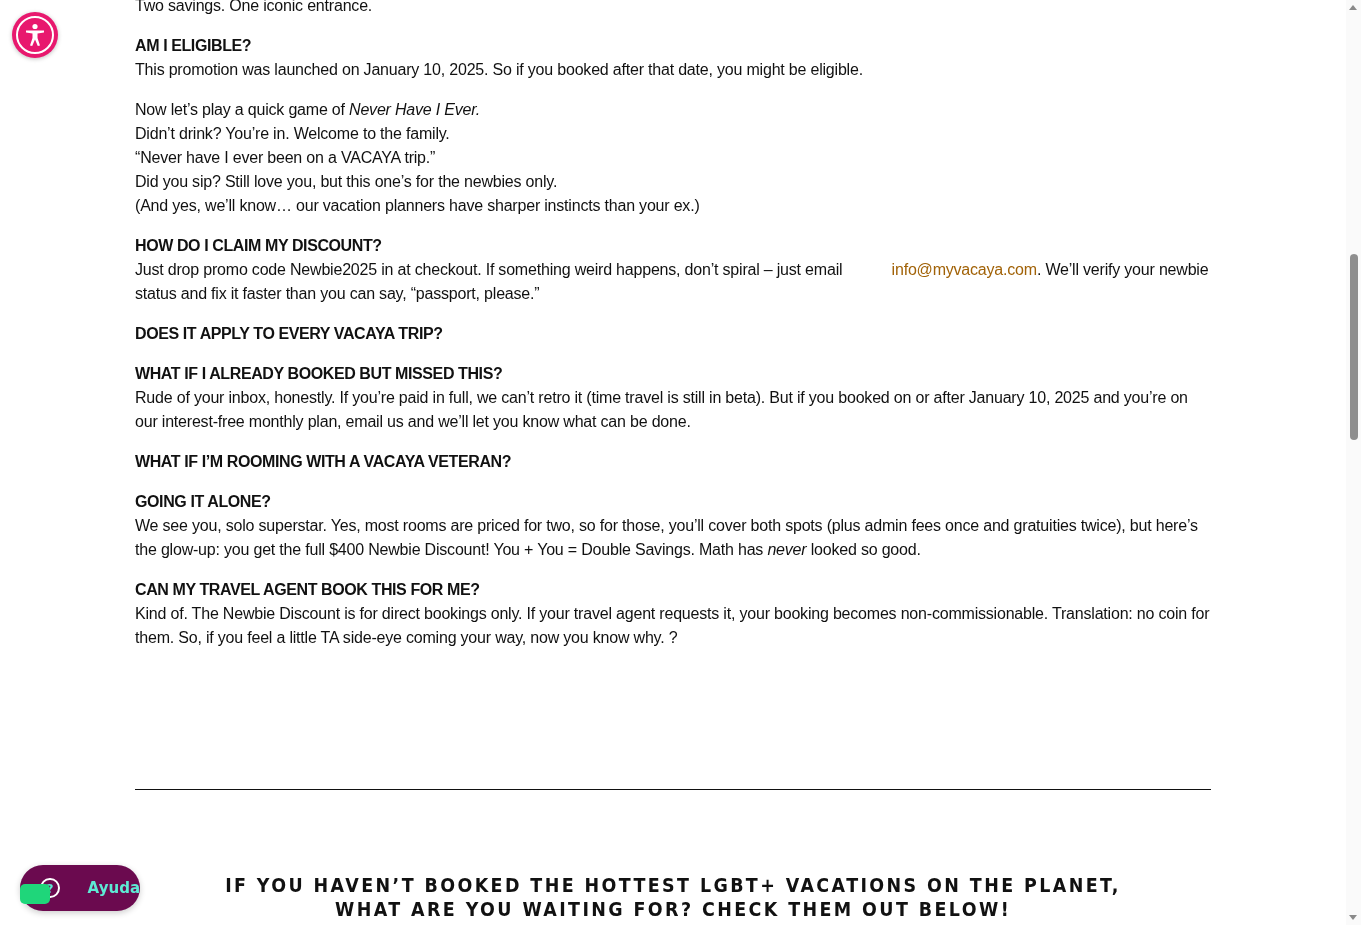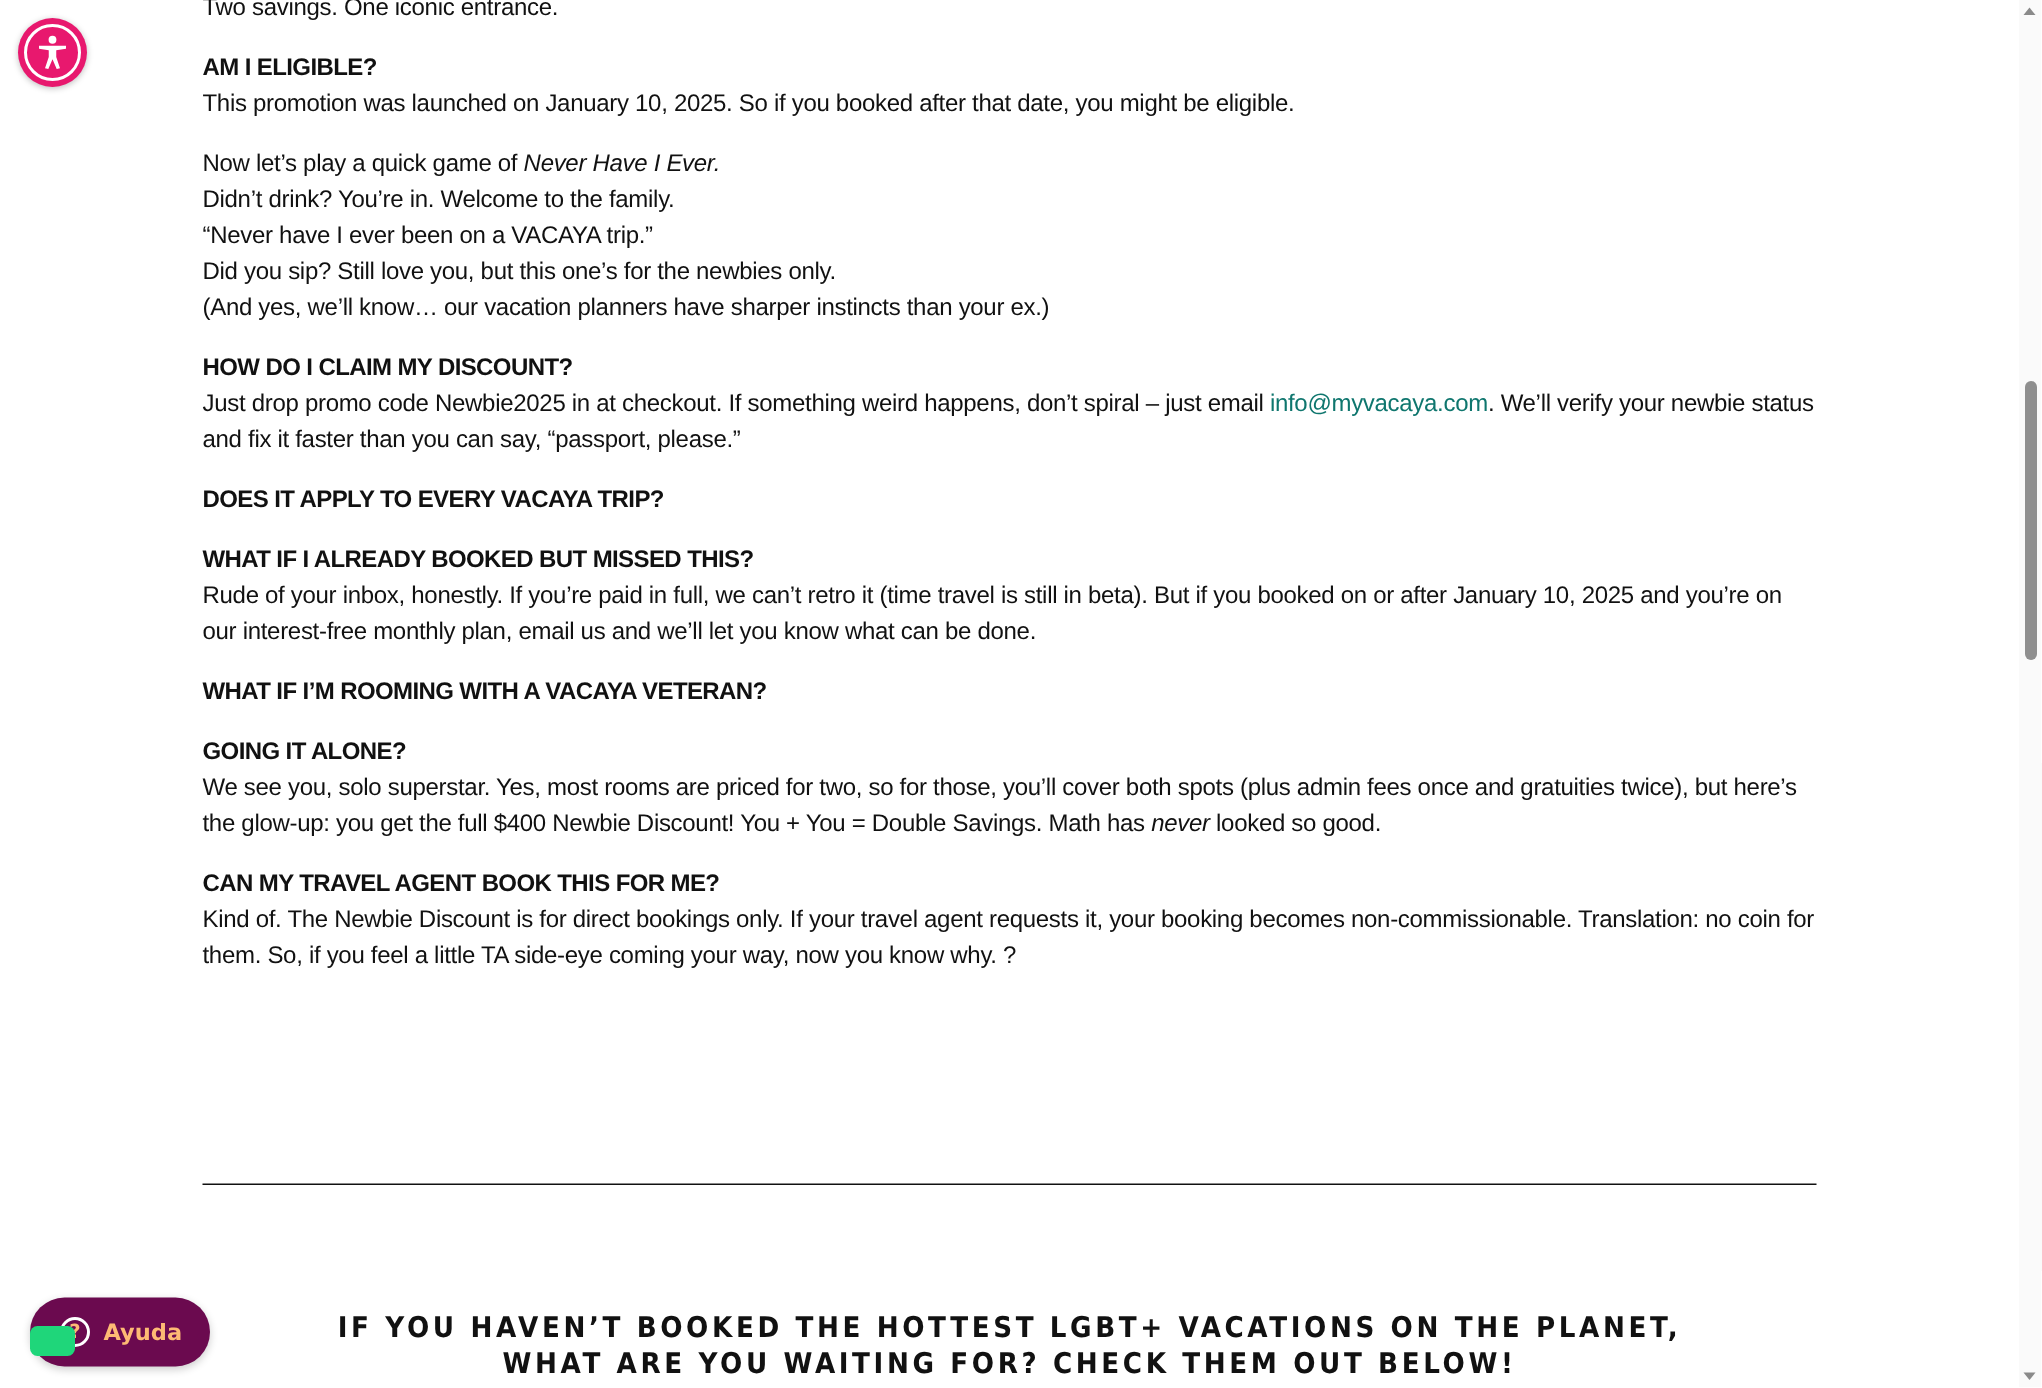--- a/index.html
+++ b/index.html
@@ -18,21 +18,21 @@
       width: 1076px;
       font-size: 16px;
       line-height: 24px;
       letter-spacing: -0.2px;
     }
     .para { margin-bottom: 16px; }
     .q { font-weight: bold; display: block; letter-spacing: -0.4px; }
     .line { display: block; }
     em { font-style: italic; }
     strong { font-weight: normal; }
-    .email-link { color: #0f766e; text-decoration: none; cursor: pointer; }
+    .email-link { color: #a16207; text-decoration: none; cursor: pointer; margin-left: 45px; }
 
     .divider {
       position: absolute;
       left: 135px; top: 789px;
       width: 1076px; height: 1px;
       background: #111111;
     }
     .cta {
       position: absolute;
       left: 135px; top: 854px;
@@ -67,28 +67,29 @@
       display: flex; align-items: center; justify-content: center;
     }
 
     
     .help-btn {
       position: absolute;
       left: 20px; top: 865px;
       width: 120px; height: 46px;
       border-radius: 23px;
       background: #6b0a4f;
-      color: #fdba74;
+      color: #5eead4;
       display: flex; align-items: center;
       padding-left: 20px;
       font-family: "DejaVu Sans", sans-serif;
       font-weight: bold;
       font-size: 15px;
       cursor: pointer;
       box-shadow: 0 2px 6px rgba(0,0,0,0.2);
+      gap: 19px;
     }
     .help-icon {
       width: 20px; height: 20px;
       border-radius: 50%;
       border: 2px solid #ffffff;
       display: flex; align-items: center; justify-content: center;
       font-size: 13px; font-weight: bold;
       margin-right: 9px;
     }
     .help-status {

